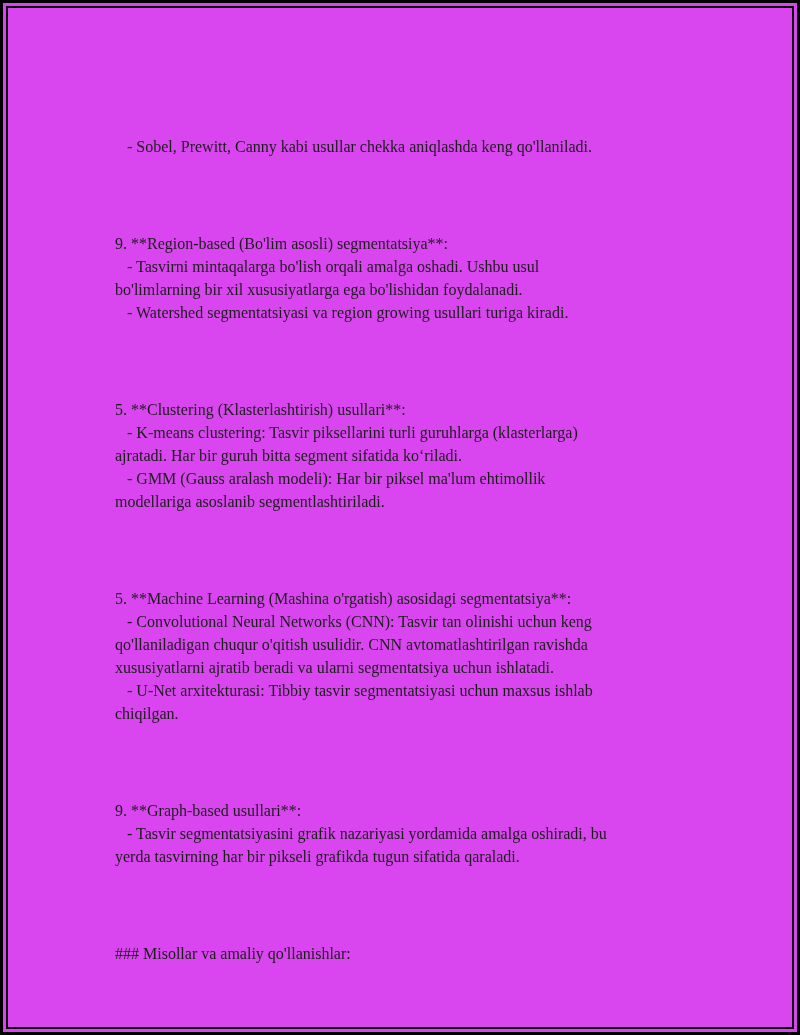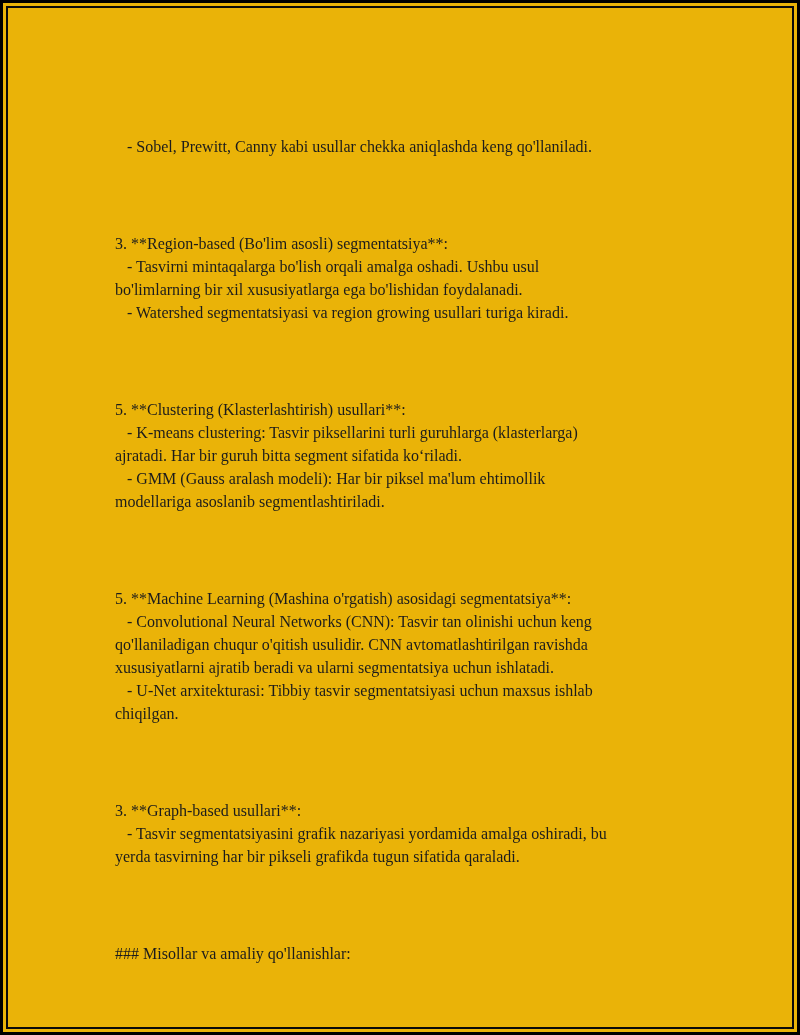--- a/index.html
+++ b/index.html
@@ -4,21 +4,21 @@
 <style>
   html, body {
     margin: 0;
     padding: 0;
     background: #ffffff;
   }
   .page {
     position: relative;
     width: 800px;
     height: 1035px;
-    background: #eab308;
+    background: #d946ef;
     overflow: hidden;
     font-family: "Liberation Serif", serif;
   }
   .outer-frame {
     position: absolute;
     left: 0; top: 0; right: 0; bottom: 0;
     border: 3px solid #000000;
     pointer-events: none;
   }
   .inner-frame {
@@ -46,36 +46,36 @@
 </style>
 </head>
 <body>
 
 <div class="page">
   <div class="outer-frame"></div>
   <div class="inner-frame"></div>
 
   <div class="doc-content">
     <div class="para">   - Sobel, Prewitt, Canny kabi usullar chekka aniqlashda keng qo'llaniladi.</div>
-    <div class="para">3. **Region-based (Bo'lim asosli) segmentatsiya**:
+    <div class="para">9. **Region-based (Bo'lim asosli) segmentatsiya**:
    - Tasvirni mintaqalarga bo'lish orqali amalga oshadi. Ushbu usul
 bo'limlarning bir xil xususiyatlarga ega bo'lishidan foydalanadi.
    - Watershed segmentatsiyasi va region growing usullari turiga kiradi.</div>
     <div class="para">5. **Clustering (Klasterlashtirish) usullari**:
    - K-means clustering: Tasvir piksellarini turli guruhlarga (klasterlarga)
 ajratadi. Har bir guruh bitta segment sifatida ko‘riladi.
    - GMM (Gauss aralash modeli): Har bir piksel ma'lum ehtimollik
 modellariga asoslanib segmentlashtiriladi.</div>
     <div class="para">5. **Machine Learning (Mashina o'rgatish) asosidagi segmentatsiya**:
    - Convolutional Neural Networks (CNN): Tasvir tan olinishi uchun keng
 qo'llaniladigan chuqur o'qitish usulidir. CNN avtomatlashtirilgan ravishda
 xususiyatlarni ajratib beradi va ularni segmentatsiya uchun ishlatadi.
    - U-Net arxitekturasi: Tibbiy tasvir segmentatsiyasi uchun maxsus ishlab
 chiqilgan.</div>
-    <div class="para">3. **Graph-based usullari**:
+    <div class="para">9. **Graph-based usullari**:
    - Tasvir segmentatsiyasini grafik nazariyasi yordamida amalga oshiradi, bu
 yerda tasvirning har bir pikseli grafikda tugun sifatida qaraladi.</div>
     <div class="para">### Misollar va amaliy qo'llanishlar:</div>
     
     
     
   </div>
 </div>
 
 </body></html>

